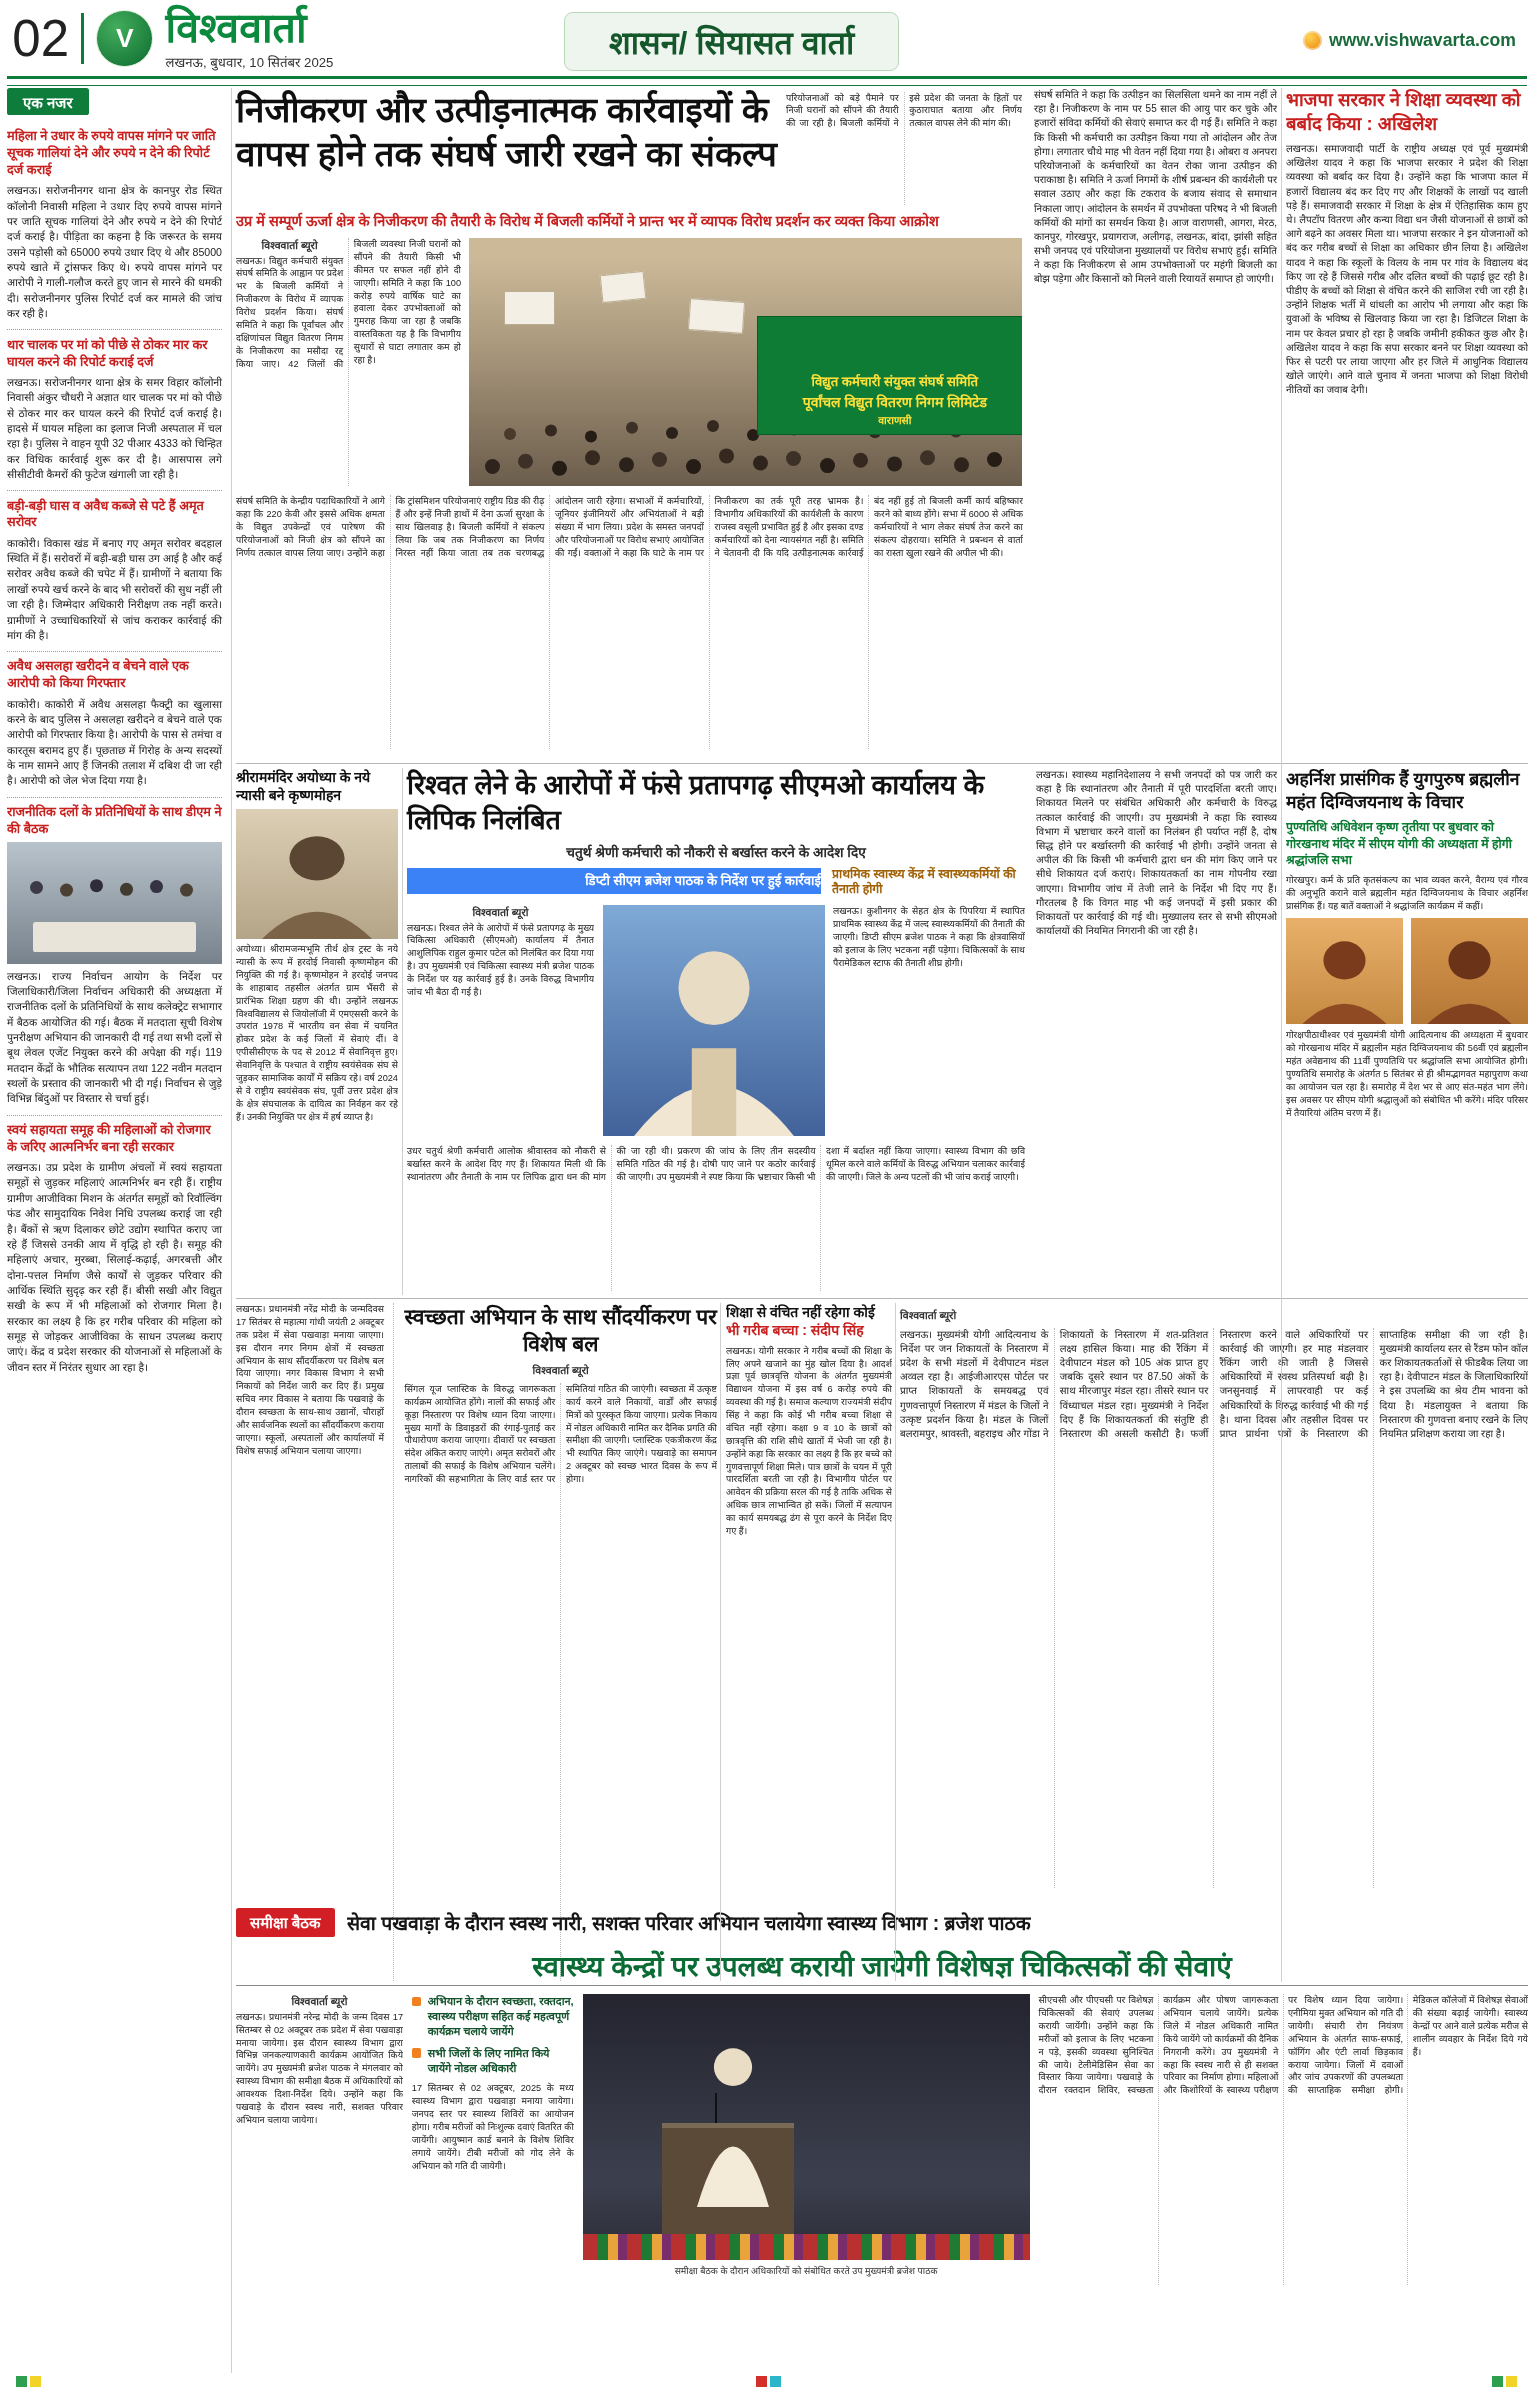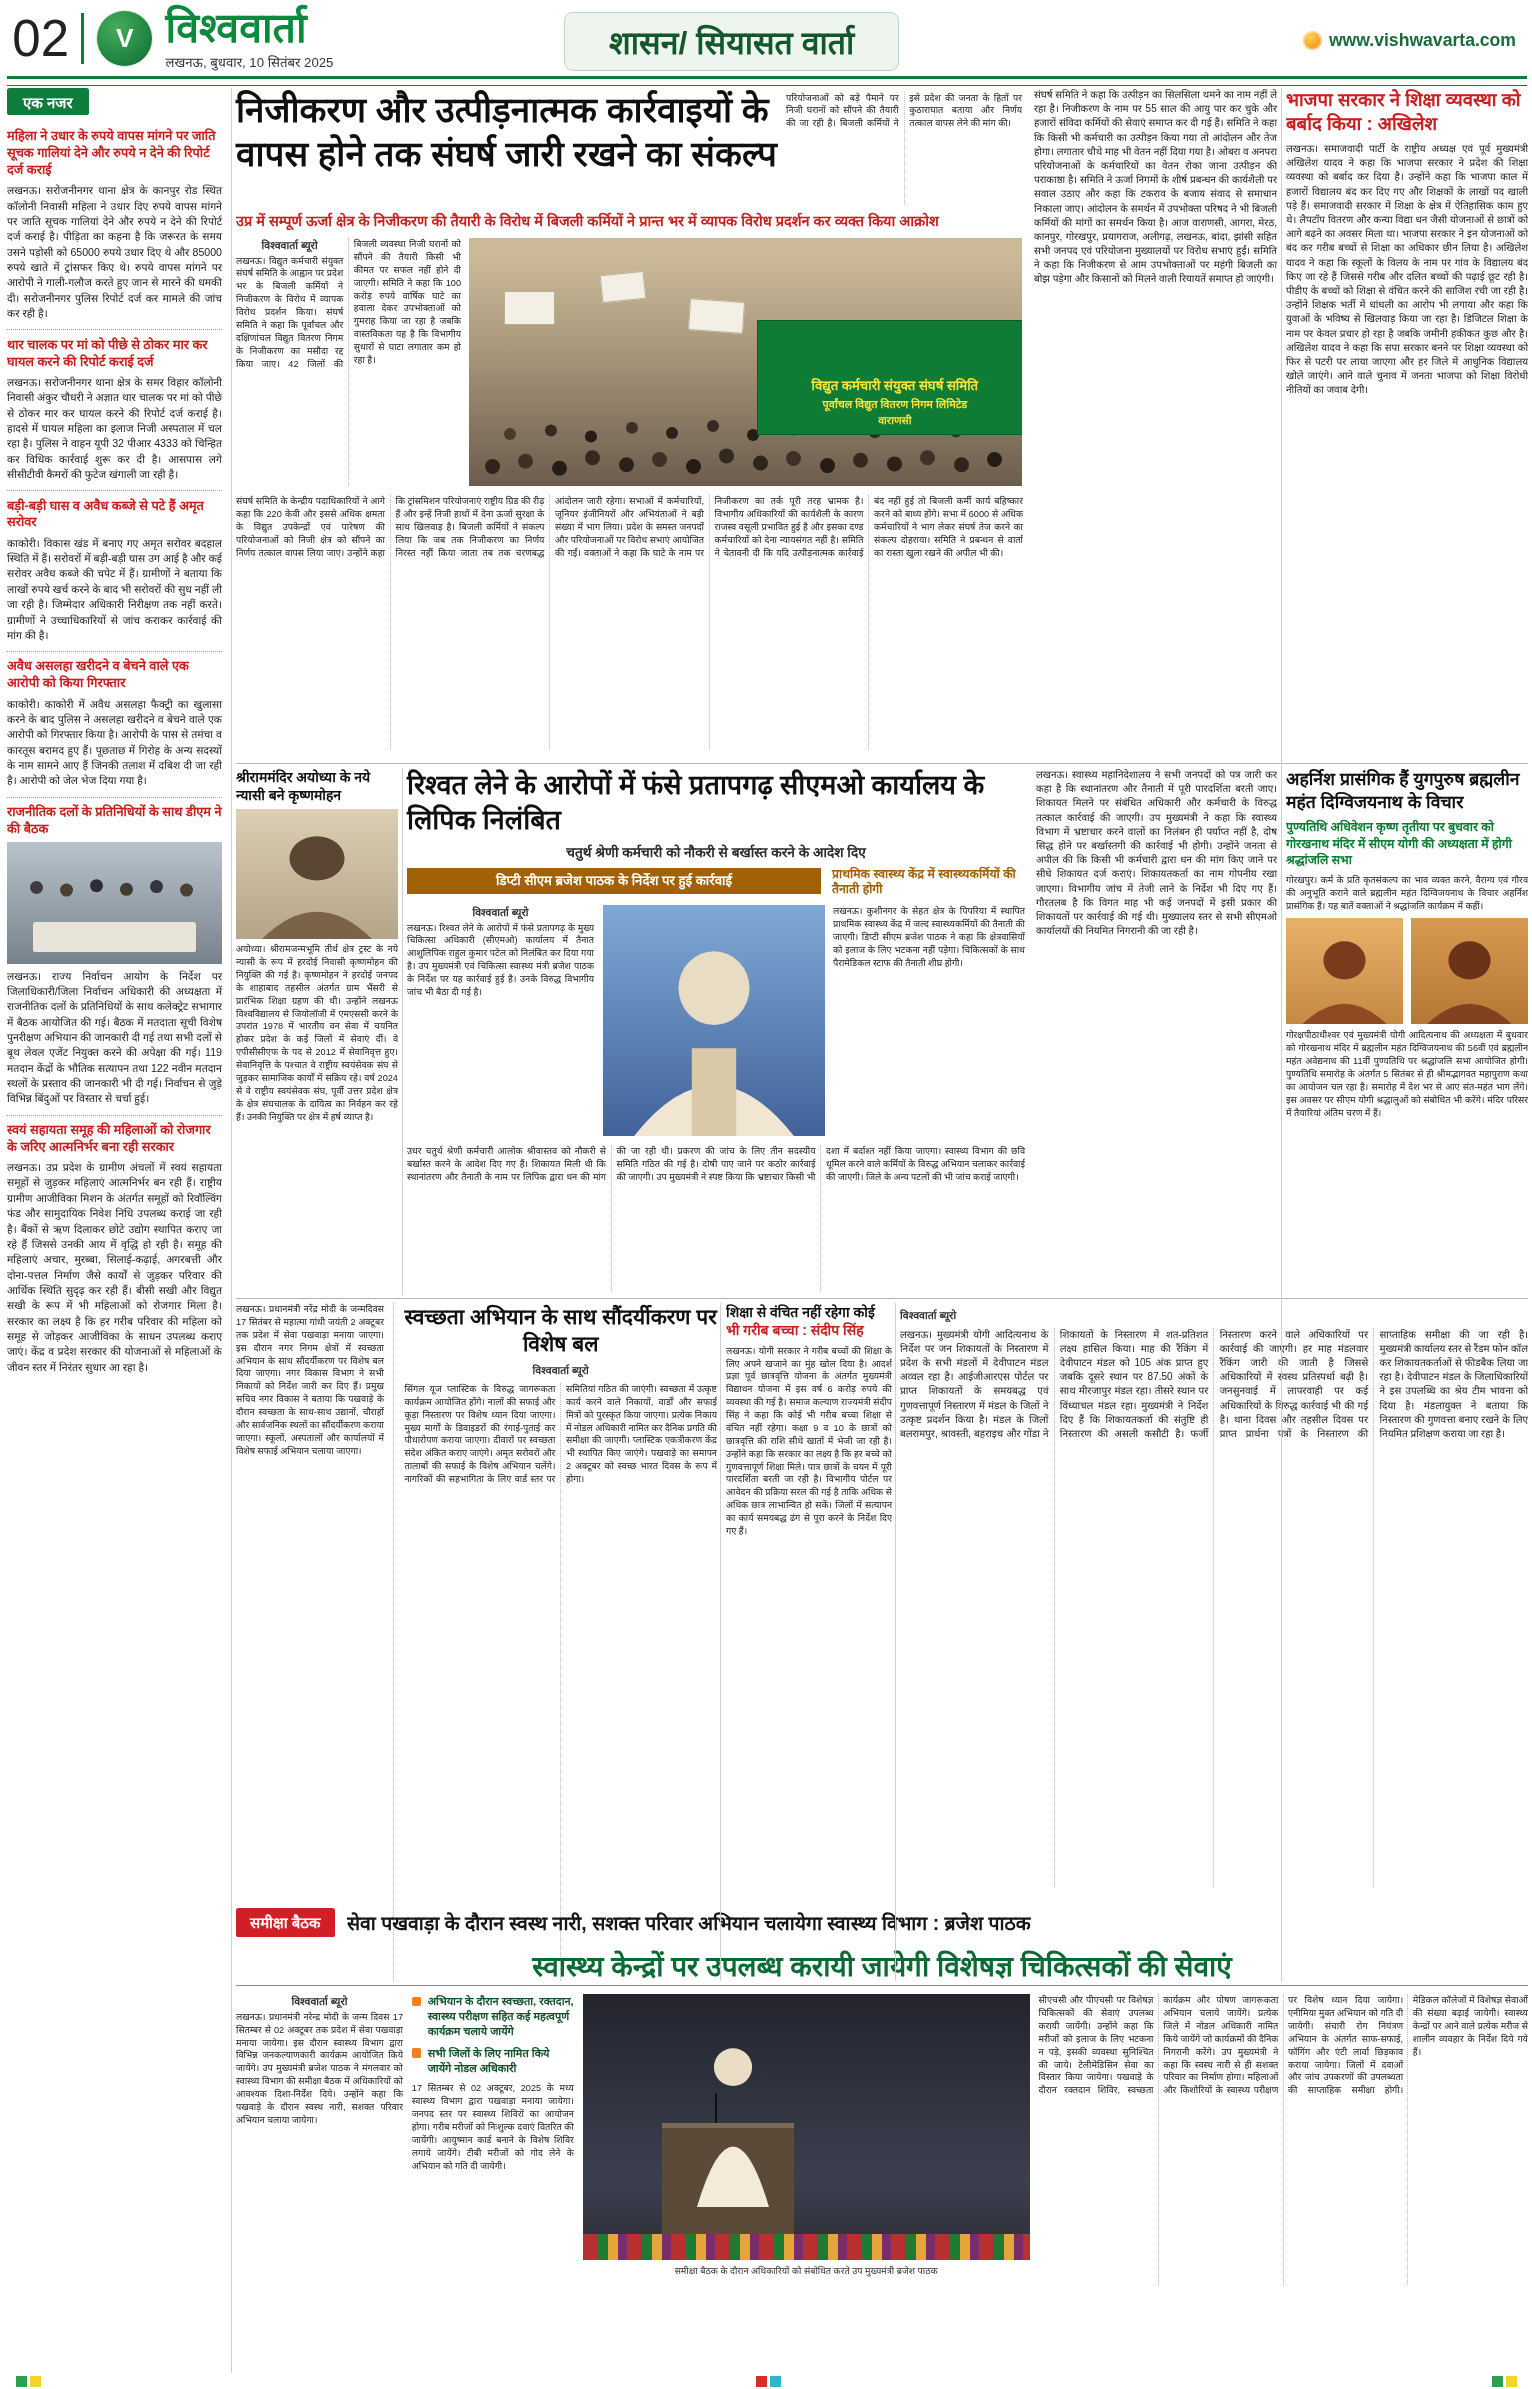--- a/index.html
+++ b/index.html
@@ -59,35 +59,35 @@
      box-shadow:33px -5.3px 0 #3d3026,67px 1.8px 0 #241c15,100px -8.8px 0 #35291f,134px -1.8px 0 #2a211a,
      167px -7px 0 #3d3026,201px 0 0 #241c15,234px -10.6px 0 #35291f,268px -3.5px 0 #2e241c,301px -8px 0 #3d3026,
      335px -0.9px 0 #241c15,368px -6.2px 0 #35291f,402px -2.6px 0 #2a211a,435px -8.8px 0 #3d3026,469px -1.8px 0 #2e241c,502px -7px 0 #241c15;}
   .crowd2{position:absolute;bottom:46px;left:35px;width:12.3px;height:12.3px;border-radius:50%;background:#4a3a2c;
      box-shadow:41px -3.5px 0 #35291f,81px 2.6px 0 #241c15,122px -6.2px 0 #3d3026,162px -0.9px 0 #2a211a,
      203px -8px 0 #35291f,243px 0.9px 0 #241c15,284px -4.4px 0 #3d3026,324px -7px 0 #2a211a,365px -1.8px 0 #35291f,405px -5.3px 0 #241c15,446px -2.6px 0 #3d3026;}
   .placard{position:absolute;background:#f3efe4;border:0.9px solid #b9ad94;}
   .banner{position:absolute;left:52%;bottom:51px;width:264px;background:#0e7c35;color:#ffe13a;
         text-align:center;padding:7px 5.3px;border:1.8px solid #0a5c27;}
   .banner .b1{font-size:13.2px;font-weight:bold;margin-top:48px;}
-  .banner .b2{font-size:11px;font-weight:bold;margin-top:2.6px;}
+  .banner .b2{font-size:14px;font-weight:bold;margin-top:2.6px;}
   .banner .b3{font-size:10.6px;font-weight:bold;margin-top:1.8px;}
   
   .akhilesh{left:1286px;top:88px;width:242px;height:671px;overflow:hidden;}
   .ak-head{font-size:18.5px;line-height:1.32;font-weight:bold;color:#c8201f;margin-bottom:6.2px;}
   
   .trustee{left:236px;top:768px;width:162px;height:527px;overflow:hidden;}
   .tr-head{font-size:14px;line-height:1.3;font-weight:bold;color:#111;margin-bottom:5.3px;}
   .portrait{position:relative;overflow:hidden;background:linear-gradient(#dccfb5,#b5a588);}
   .portrait svg{position:absolute;left:0;top:0;width:100%;height:100%;}
   .bribery{left:407px;top:768px;width:870px;height:527px;}
   .br-headline{left:0;top:0;width:618px;font-size:27px;line-height:1.28;font-weight:bold;color:#101010;}
   .br-right{left:629px;top:0;width:241px;height:523px;overflow:hidden;}
   .br-subhead{left:0;top:74px;width:618px;text-align:center;font-size:13.7px;font-weight:bold;color:#2a2a2a;}
-  .br-bar{left:0;top:100px;width:414px;height:26.4px;background:#a16207;color:#fff;text-align:center;
+  .br-bar{left:0;top:100px;width:414px;height:26.4px;background:#3b82f6;color:#fff;text-align:right;
         font-size:13.2px;font-weight:bold;line-height:26.4px;}
   .br-subsub{left:425px;top:99px;width:194px;font-size:12.3px;line-height:1.25;font-weight:bold;color:#a16207;}
   .br-colA{left:0;top:137px;width:187px;height:231px;overflow:hidden;}
   .br-photo{left:196px;top:137px;width:222px;height:231px;overflow:hidden;
         background:linear-gradient(#7fa9d6,#41629a);}
   .br-colC{left:426px;top:137px;width:192px;height:231px;overflow:hidden;}
   .br-bottom{left:0;top:377px;width:618px;height:146px;column-count:3;column-gap:10.6px;
         column-rule:0.9px dotted #bbb;overflow:hidden;}
   .mahant{left:1286px;top:768px;width:242px;height:527px;overflow:hidden;}
   .mh-head{font-size:17.6px;line-height:1.3;font-weight:bold;color:#111;}

